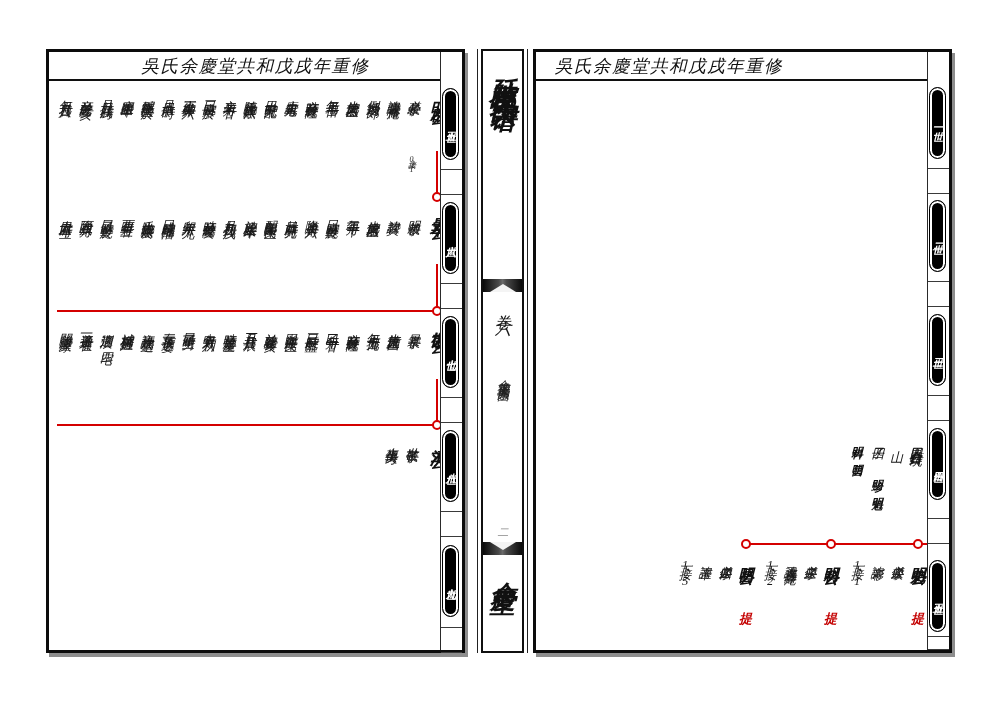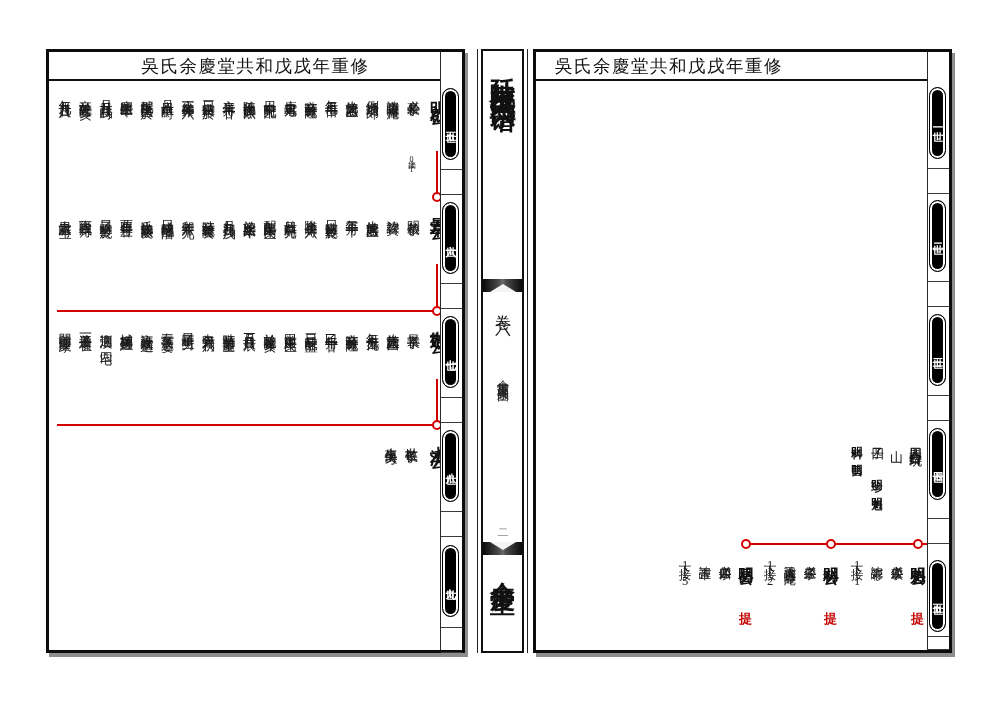--- a/index.html
+++ b/index.html
@@ -1,17 +1,17 @@
 <!DOCTYPE html>
 <html><head>
 <meta charset="utf-8">
 <style>
   html,body{margin:0;padding:0;background:#fff;}
   body{width:1000px;height:707px;position:relative;font-family:"Liberation Serif","DejaVu Serif",serif;color:#111;}
-  .canvas{position:absolute;inset:0;}
+  .canvas{position:absolute;inset:0;font-style:italic;}
   
   .page{position:absolute;top:49px;width:413px;height:598px;background:#fff;border:3px solid #0c0c0c;box-shadow:3px 4px 0 #8d8d8d;}
   #leftPage{left:46px;}
   #rightPage{left:533px;}
   .phead{position:absolute;left:0;right:0;top:0;height:27px;border-bottom:2px solid #101010;font-size:17.5px;letter-spacing:1.5px;display:flex;align-items:center;}
   .phead-center{justify-content:center;}
   .phead-left{justify-content:flex-start;padding-left:19px;}
   
   .vt{writing-mode:vertical-rl;text-orientation:upright;}
   .gname{position:absolute;writing-mode:vertical-rl;text-orientation:upright;font-weight:bold;font-size:17px;letter-spacing:3px;line-height:20px;z-index:2;}

